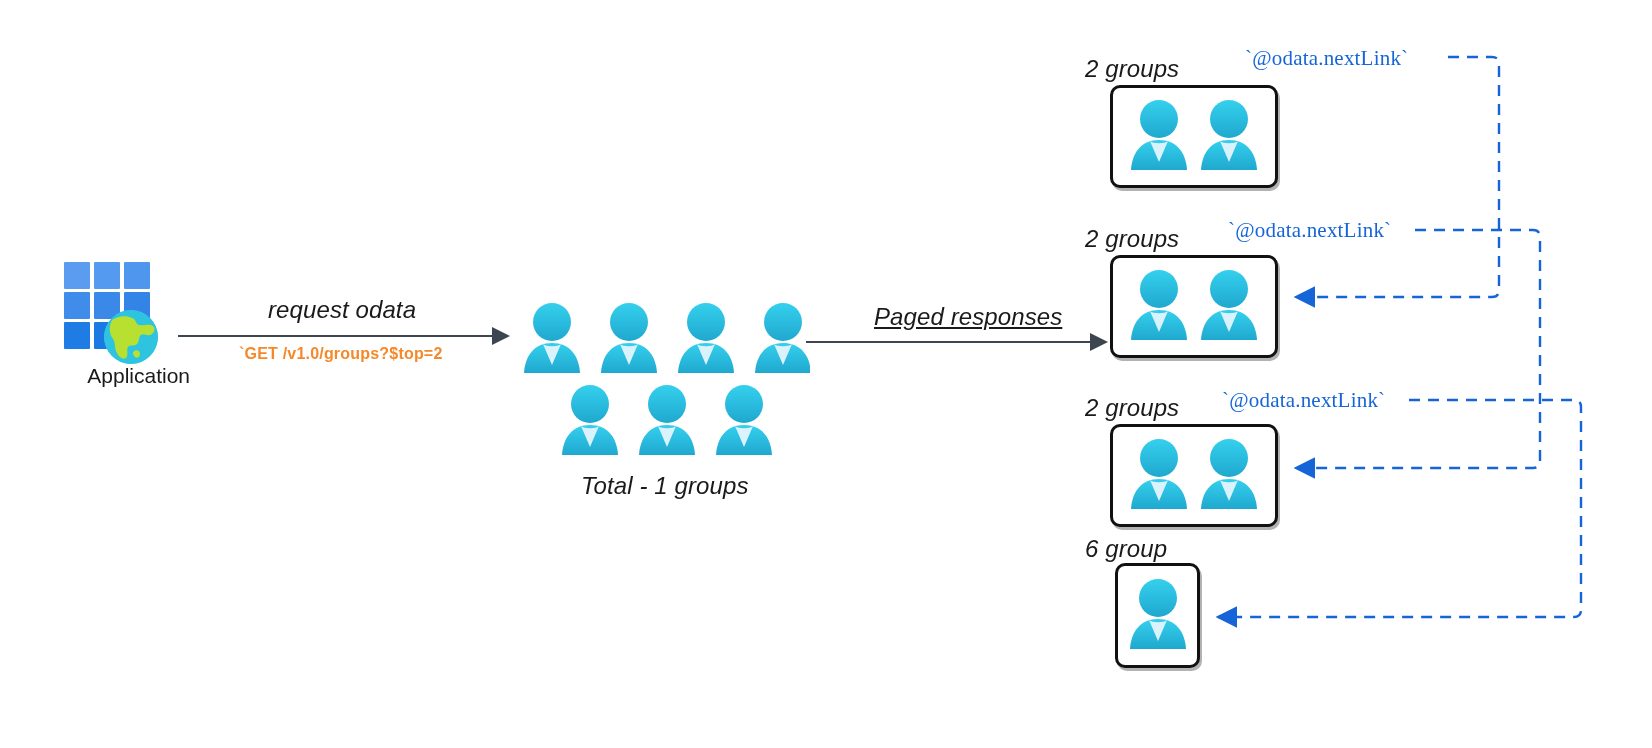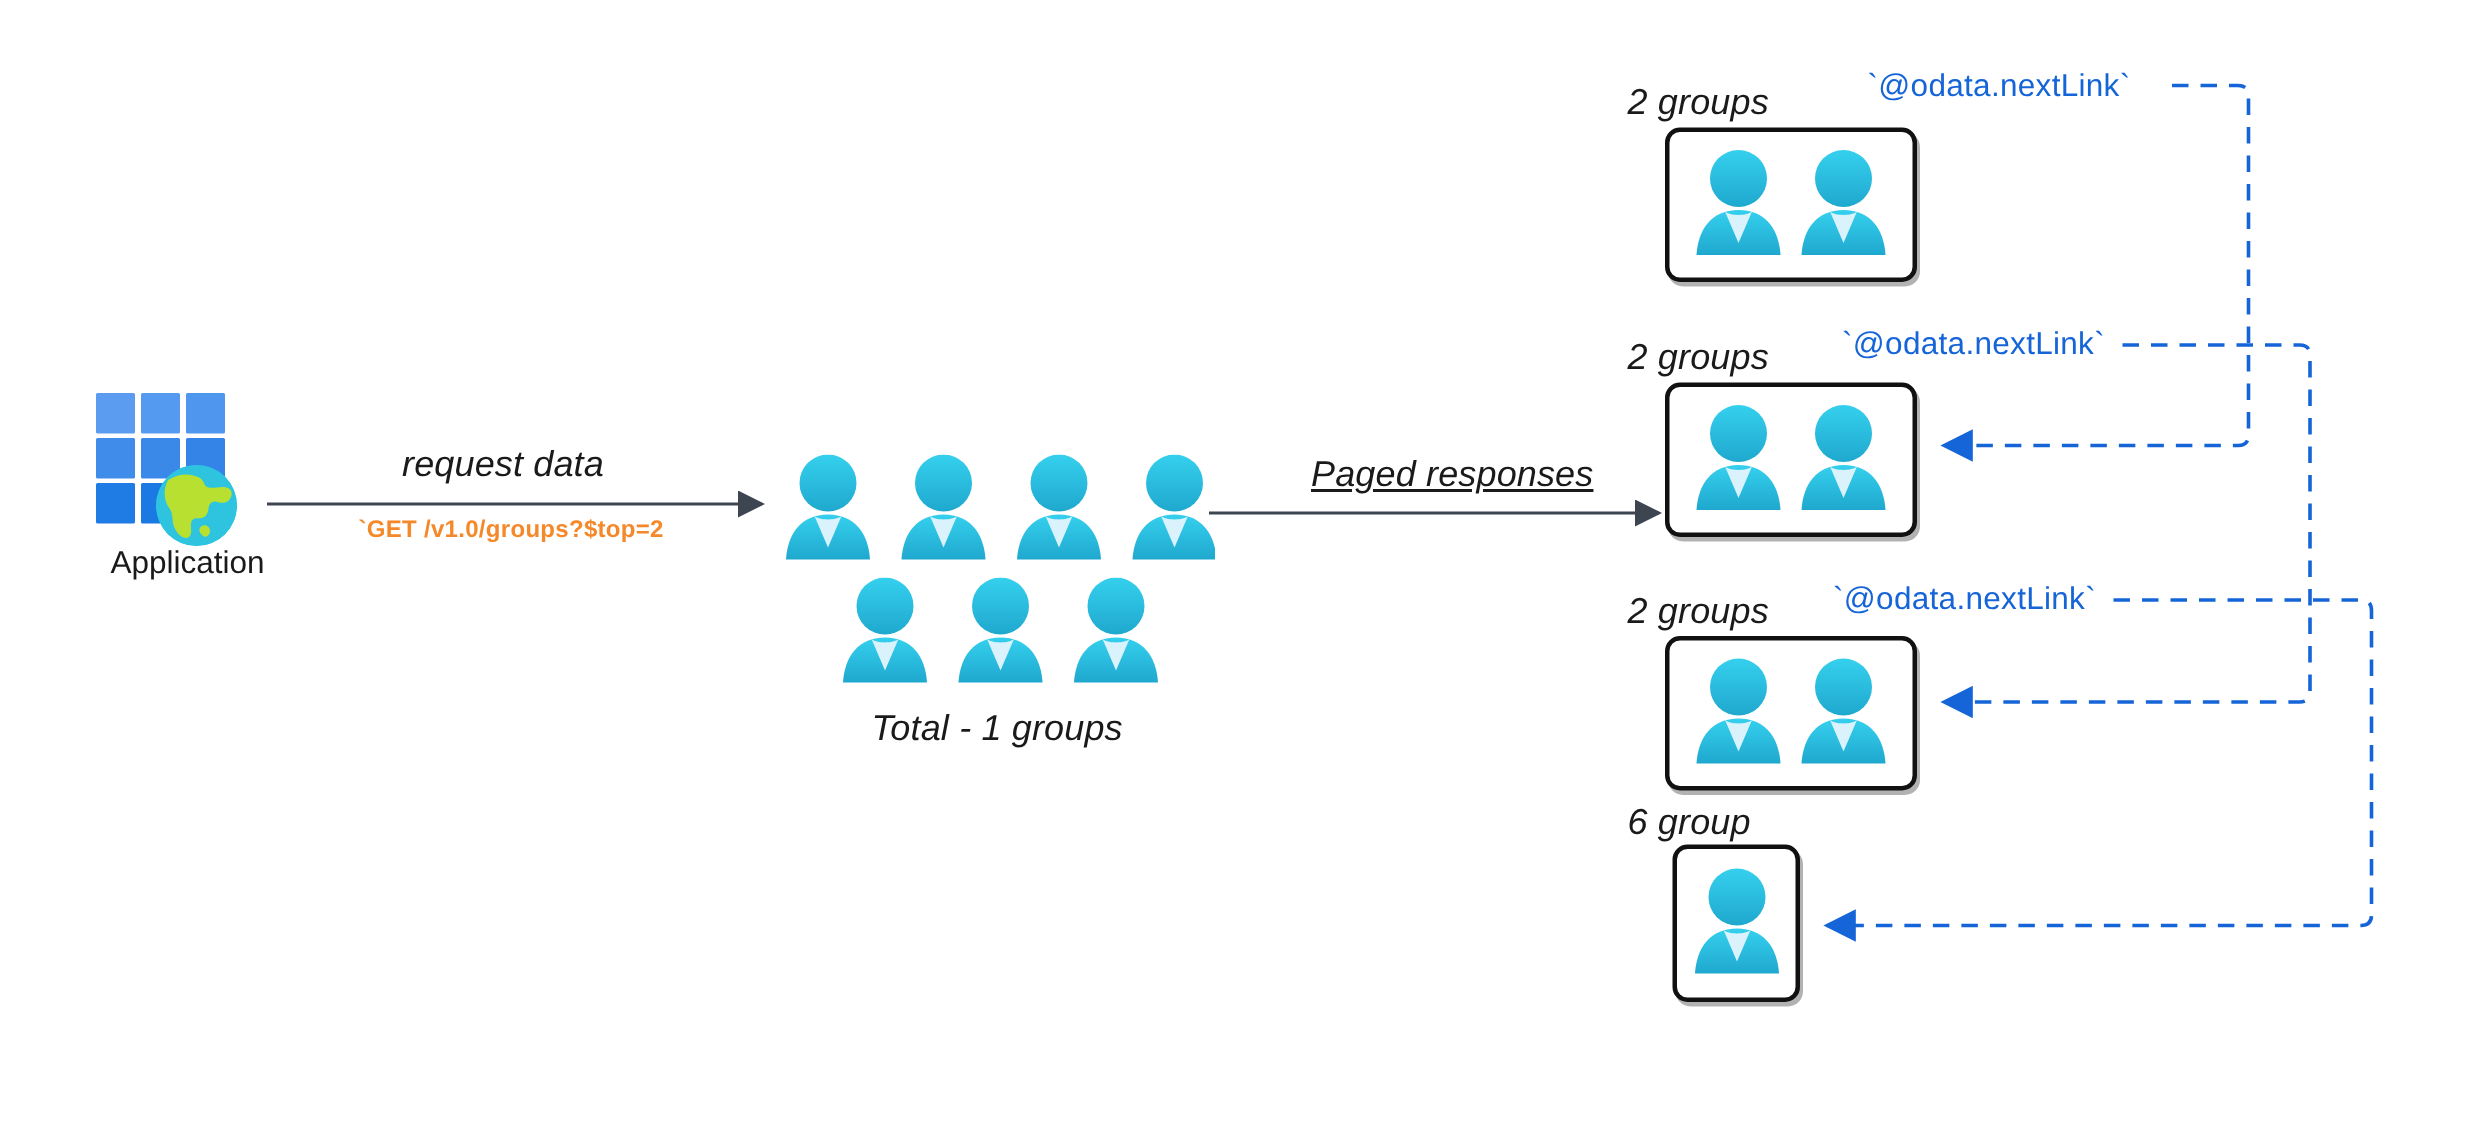--- a/index.html
+++ b/index.html
@@ -38,20 +38,21 @@
     font-weight: bold;
     color: #f5892a;
     white-space: nowrap;
     letter-spacing: 0.2px;
   }
   .label-nextlink {
     font-size: 21px;
     color: #1565d8;
     white-space: nowrap;
     letter-spacing: 0.2px;
+    font-family: Liberation Serif, serif;
   }
 
   
   .app-icon {
     width: 92px;
     height: 96px;
     position: relative;
   }
   .tile {
     position: absolute;
@@ -114,24 +115,24 @@
         <svg width="54" height="54" viewBox="0 0 54 54">
           <circle cx="27" cy="27" r="27" fill="#2ec4e0"></circle>
           <path d="M8 10 C14 6, 22 5, 28 8 C33 10, 31 14, 35 15 C40 16, 45 13, 49 16
                    C52 18, 50 24, 46 25 C42 26, 40 23, 37 25 C34 27, 36 31, 33 34
                    C30 37, 26 34, 24 37 C22 41, 25 45, 22 48 C19 50, 15 47, 13 43
                    C10 38, 12 33, 9 29 C6 25, 4 18, 8 10 Z" fill="#b8e030"></path>
           <path d="M30 41 C33 39, 36 41, 36 44 C36 47, 33 49, 31 47 C29 45, 28 43, 30 41 Z" fill="#b8e030"></path>
         </svg>
       </div>
     </div>
-    <div class="label-plain" style="margin-top:10px; text-align:center; width:130px;">Application</div>
-  </div>
-
-  <div class="abs label-italic" style="left:268px; top:296px;">request data</div>
+    <div class="label-plain" style="margin-top:10px; text-align:right; width:130px;">Application</div>
+  </div>
+
+  <div class="abs label-italic" style="left:268px; top:296px;">request odata</div>
   <div class="abs label-code-orange" style="left:239px; top:345px;">`GET /v1.0/groups?$top=2</div>
 
   <div class="abs" style="left:520px; top:303px;">
     <svg width="290" height="75" viewBox="0 0 290 75">
       <defs>
         <linearGradient id="pg1" x1="0" y1="0" x2="0" y2="1">
           <stop offset="0%" stop-color="#35d0ee"></stop>
             <stop offset="100%" stop-color="#1fa8ce"></stop>
         </linearGradient>
       </defs>

